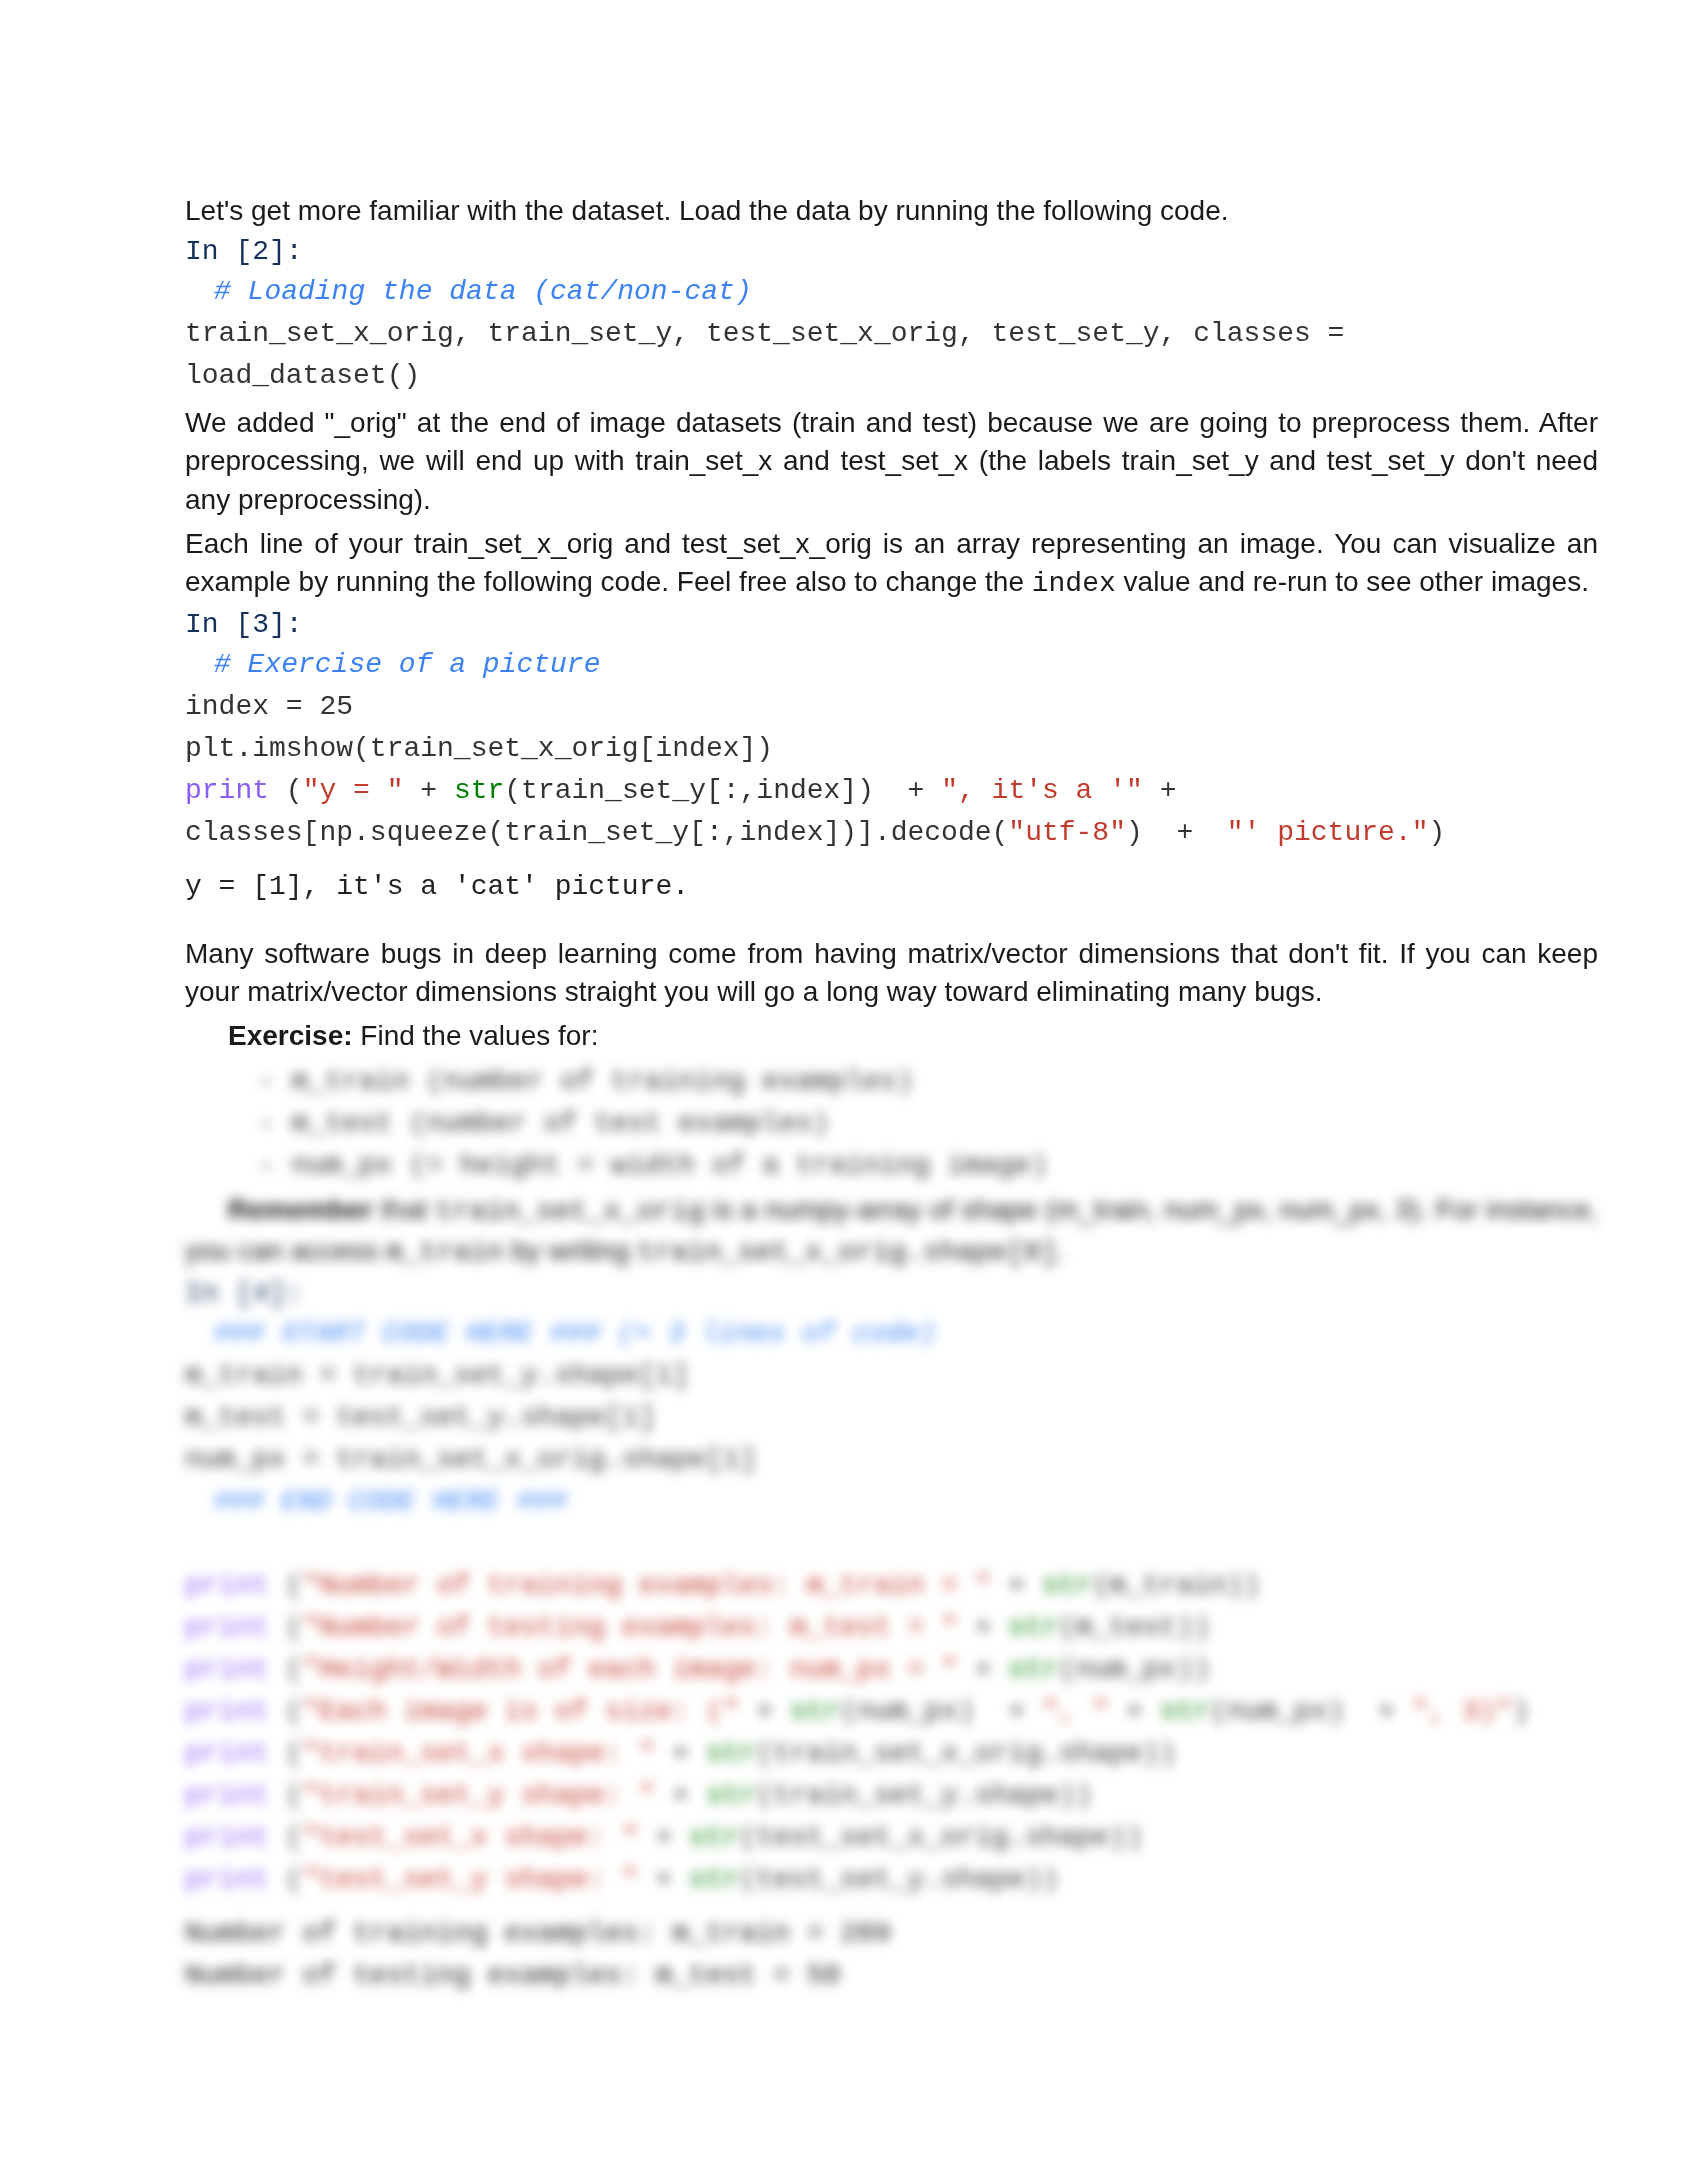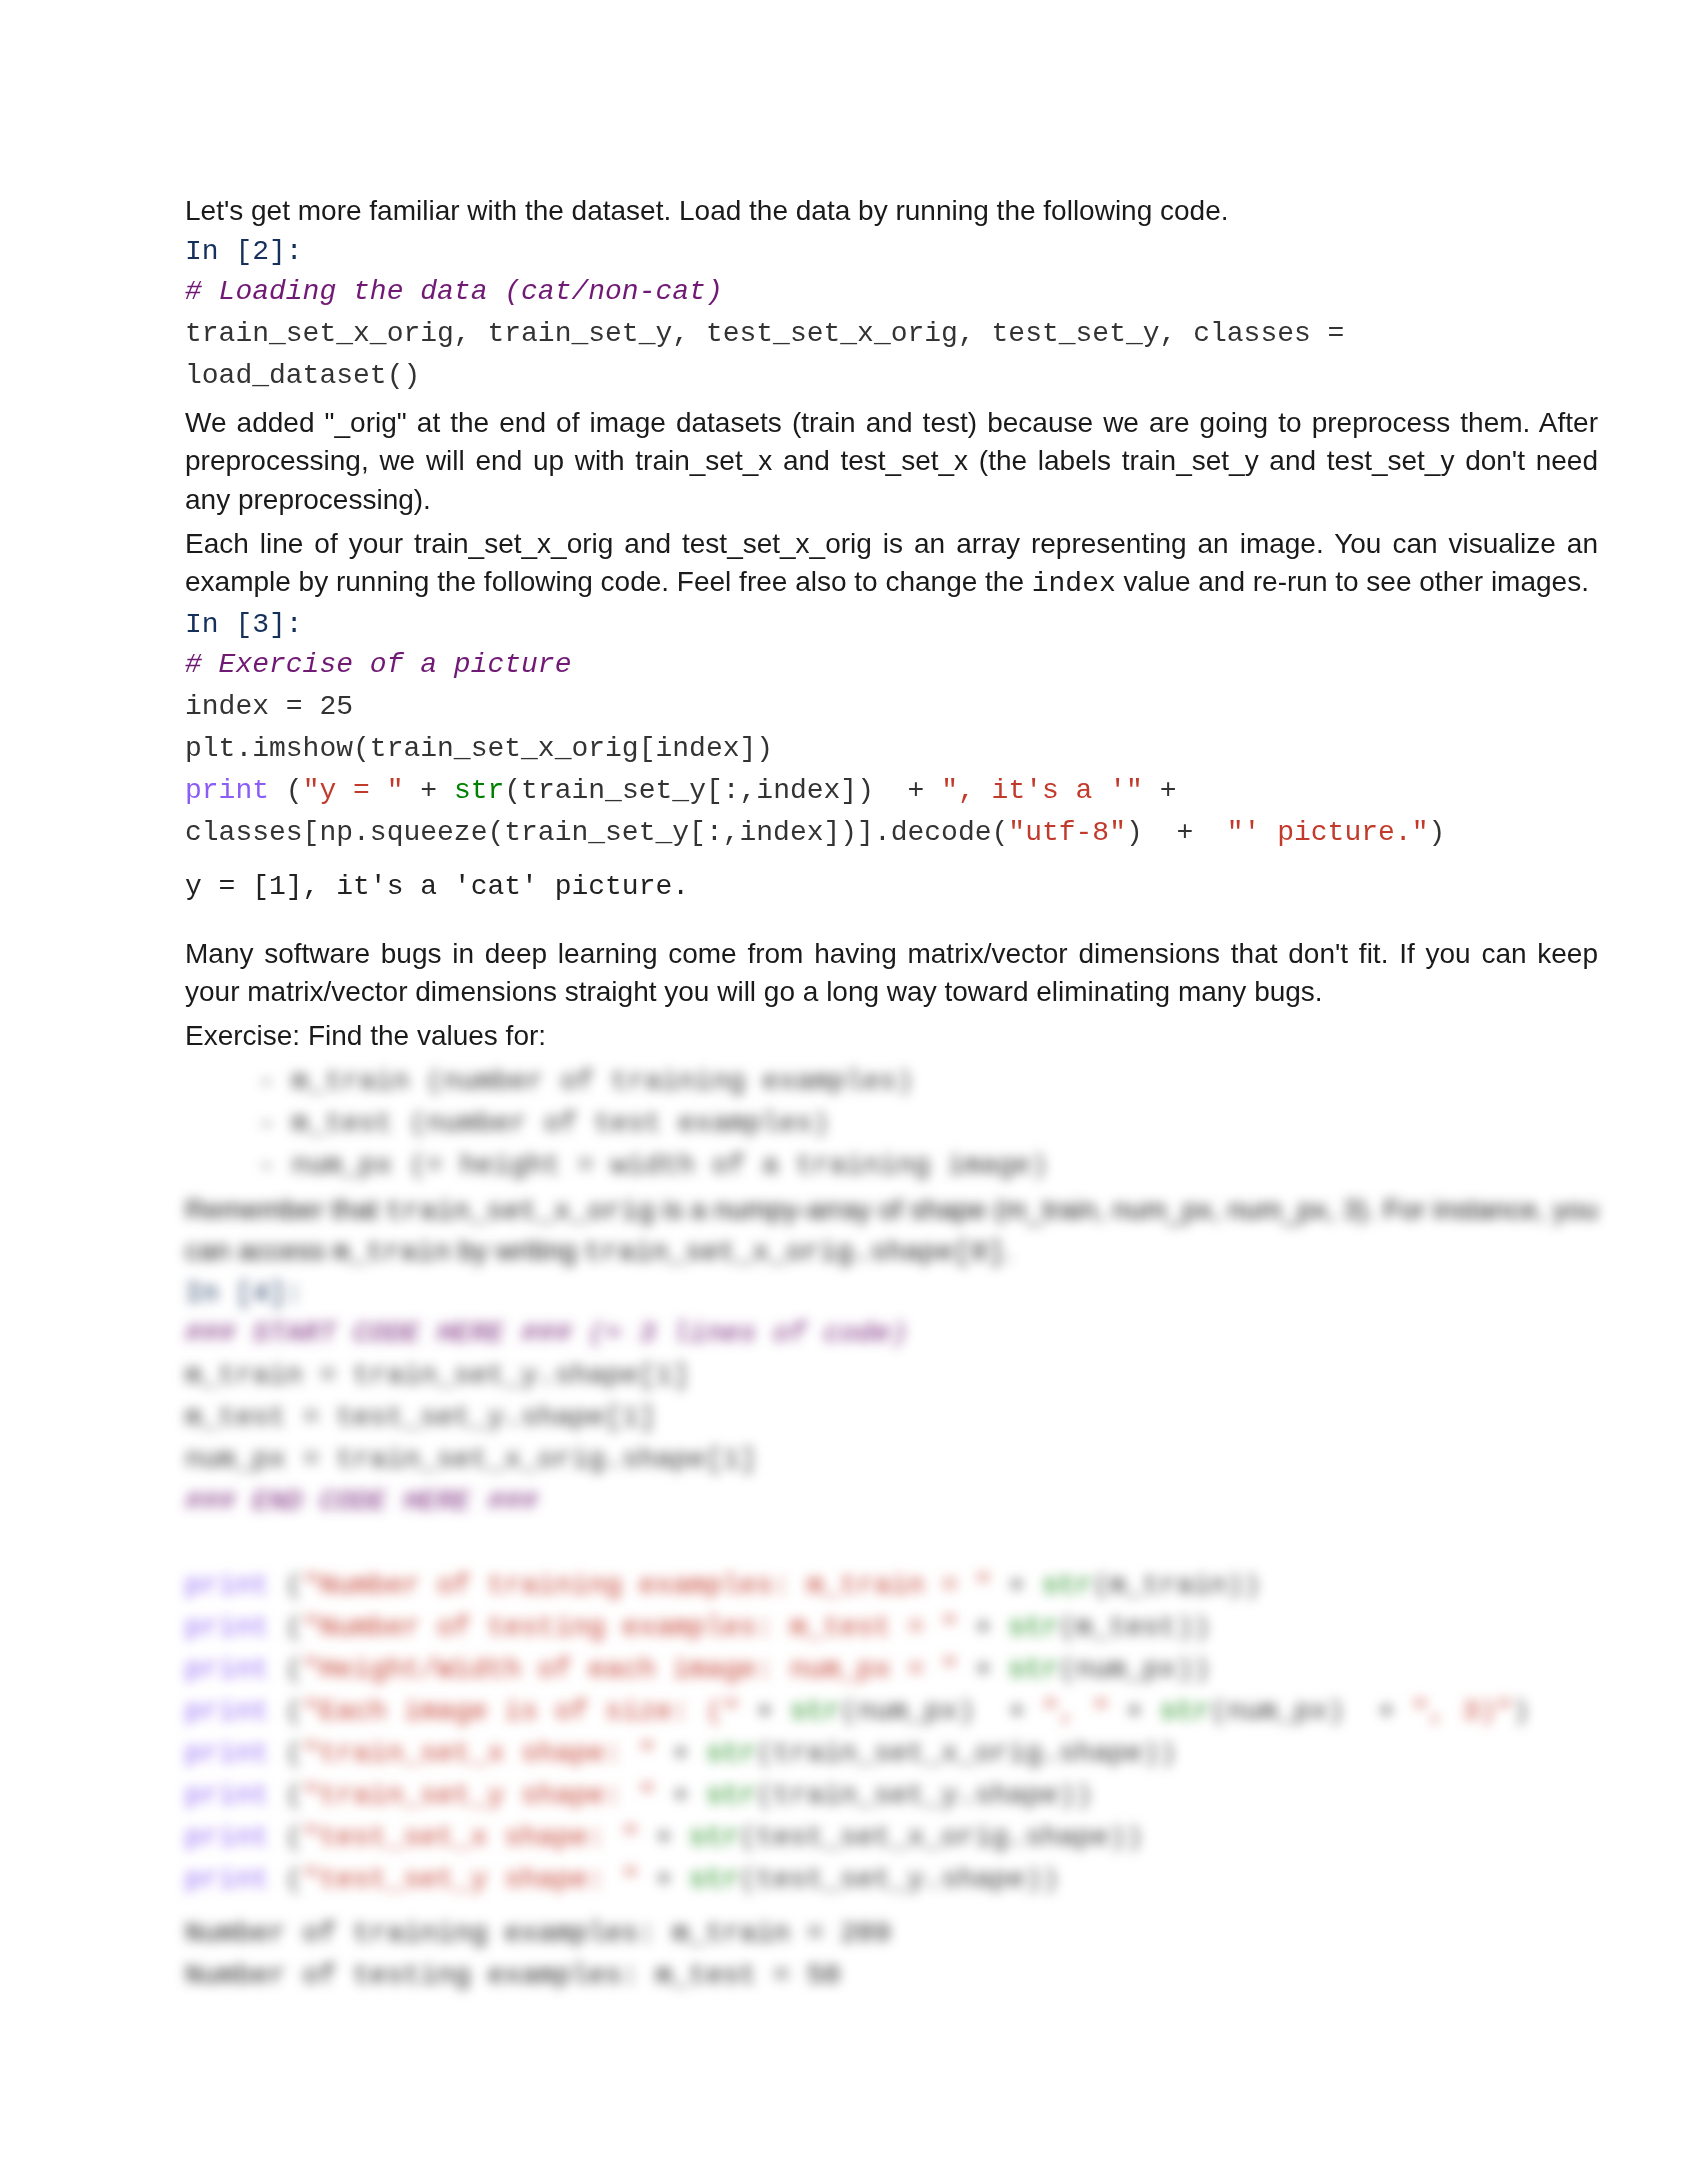--- a/index.html
+++ b/index.html
@@ -32,36 +32,36 @@
   }
   .code {
     font-family: "Courier New", Courier, monospace;
     font-size: 28px;
     line-height: 1.5;
     color: #333;
     white-space: pre-wrap;
     word-break: break-word;
     margin-bottom: 6.6px;
   }
-  .code .cmt { color: #701a75; font-style: italic; }
+  .code .cmt { color: #3b82f6; font-style: italic; margin-left: 29px; }
   .code .kw  { color: #8b5cf6; font-weight: normal; }
   .code .fn  { color: #008000; text-align: center; }
   .code .str { color: #c23a2b; }
   .output {
     font-family: "Courier New", Courier, monospace;
     font-size: 28px;
     line-height: 1.5;
     color: #222;
     margin-top: 12px;
     margin-bottom: 26.5px;
   }
   .monoinline {
     font-family: "Courier New", Courier, monospace;
   }
-  .bold { font-weight: normal; }
+  .bold { font-weight: bold; margin-left: 43px; }
   .blur {
     filter: blur(6px);
     -webkit-filter: blur(6px);
     user-select: none;
   }
   .bullets {
     padding-left: 73px;
     font-family: "Courier New", Courier, monospace;
     font-size: 28px;
     line-height: 1.5;

